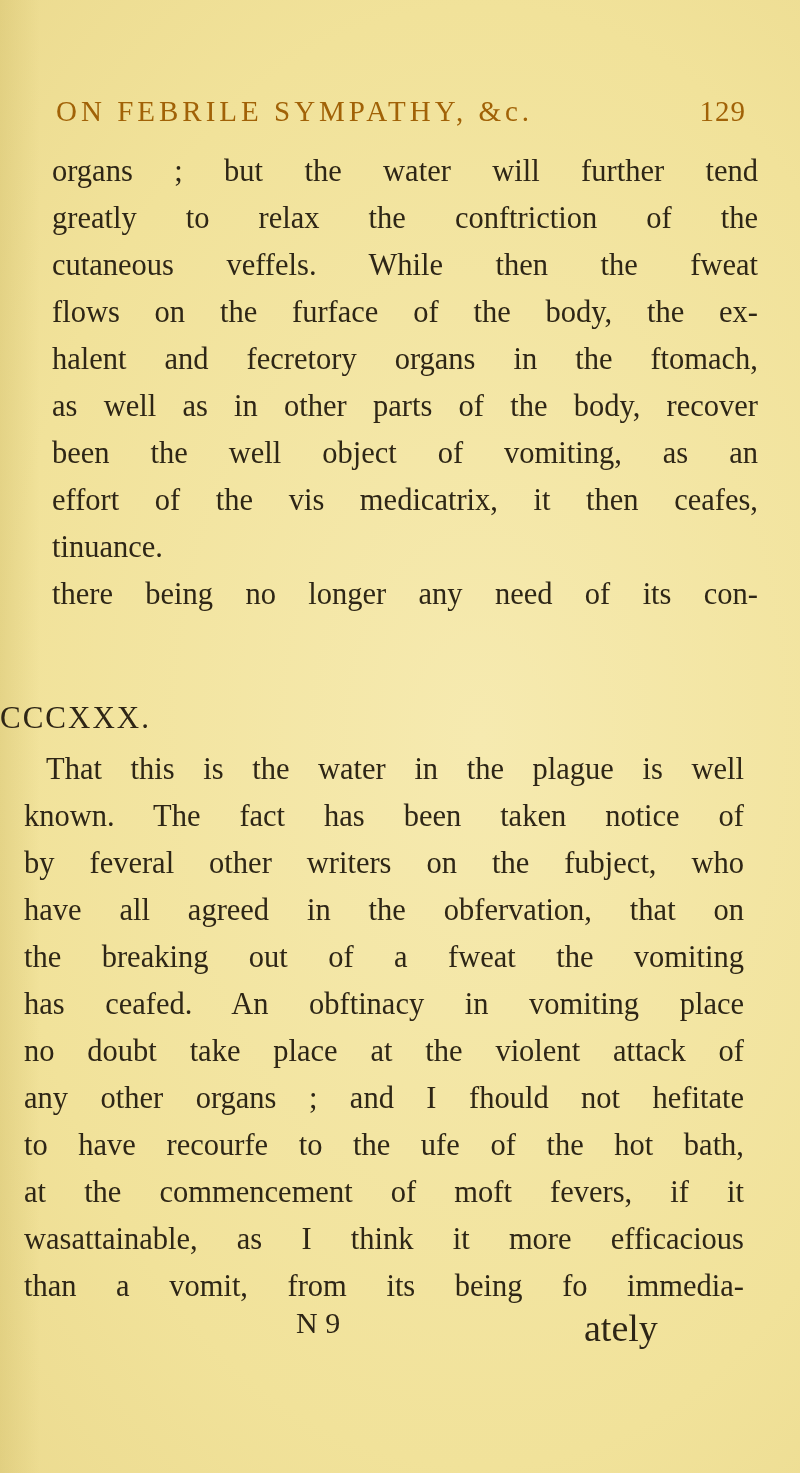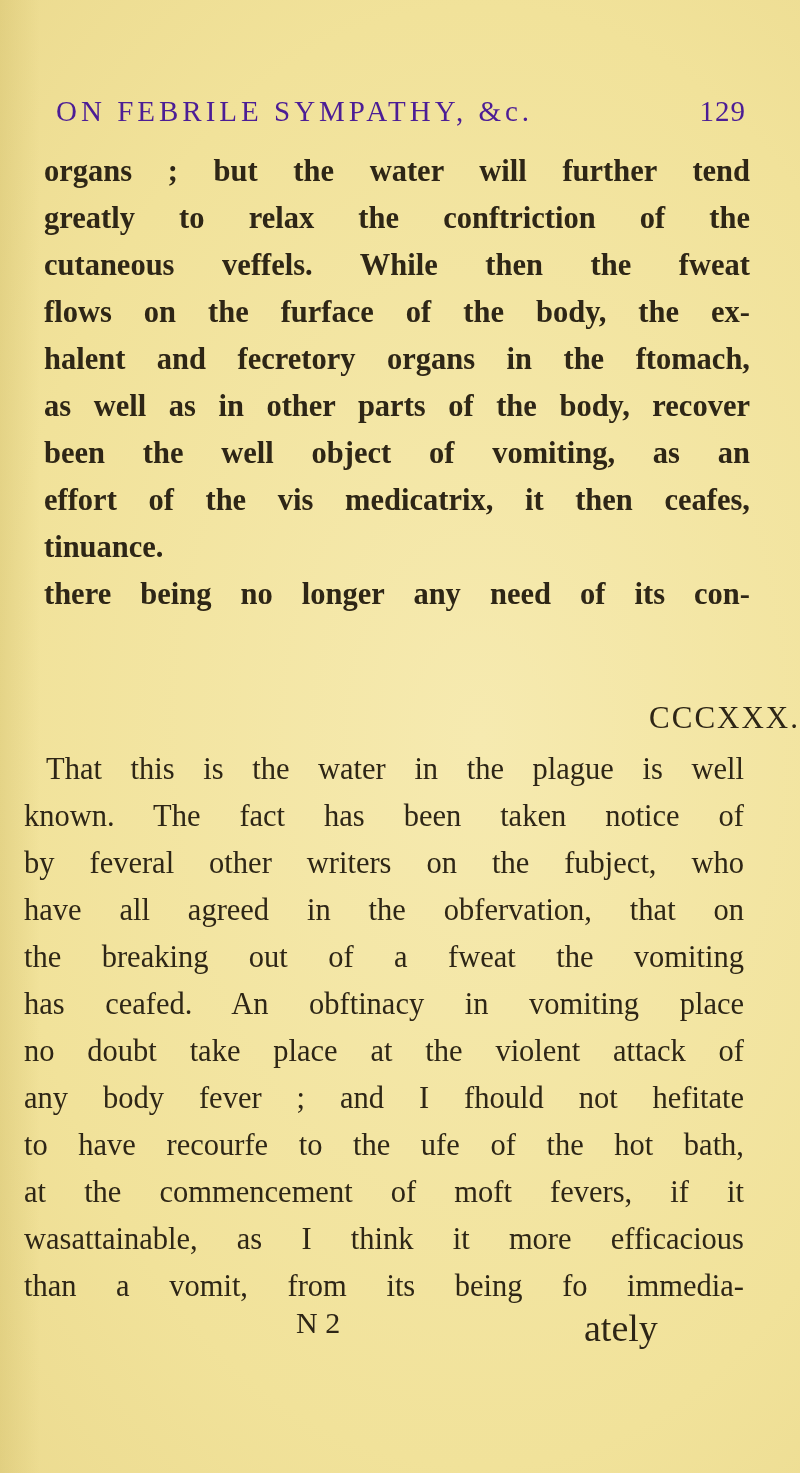--- a/index.html
+++ b/index.html
@@ -26,21 +26,21 @@
       height: 1473px;
     }
     .running-head {
       position: absolute;
       top: 95px;
       left: 56px;
       width: 690px;
       height: 40px;
       font-size: 29px;
       letter-spacing: 4px;
-      color: #4c1d95;
+      color: #a16207;
     }
     .running-head .title {
       position: absolute;
       left: 0;
       top: 0;
     }
     .running-head .folio {
       position: absolute;
       right: 0;
       top: 0;
@@ -61,21 +61,21 @@
       text-align: justify;
       text-align-last: justify;
     }
     .line.last {
       text-align-last: left;
     }
     .section-number {
       position: absolute;
       left: 0;
       width: 800px;
-      text-align: right;
+      text-align: left;
       font-size: 31px;
       letter-spacing: 2px;
       color: #2e2616;
     }
     .signature {
       position: absolute;
       top: 1306px;
       left: 296px;
       font-size: 30px;
       color: #2e2616;
@@ -91,21 +91,21 @@
 </head>
 <body>
 
 <div class="page">
 
   <div class="running-head">
     <span class="title">ON FEBRILE SYMPATHY, &amp;c.</span>
     <span class="folio">129</span>
   </div>
 
-  <div class="body-text" style="top:148px; left:44px; width:706px;font-weight:bold;">
+  <div class="body-text" style="top:148px; left:52px; width:706px;">
     <span class="line">organs ; but the water will further tend</span>
     <span class="line">greatly to relax the conftriction of the</span>
     <span class="line">cutaneous veffels. While then the fweat</span>
     <span class="line">flows on the furface of the body, the ex-</span>
     <span class="line">halent and fecretory organs in the ftomach,</span>
     <span class="line">as well as in other parts of the body, recover</span>
     <span class="line">been the well object of vomiting, as an</span>
     <span class="line">effort of the vis medicatrix, it then ceafes,</span>
     <span class="line last">tinuance.</span>
     <span class="line">there being no longer any need of its con-</span>
@@ -114,23 +114,23 @@
   <div class="section-number" style="top:700px;">CCCXXX.</div>
 
   <div class="body-text" style="top:746px; left:24px; width:720px;">
     <span class="line" style="padding-left:22px; width:698px;">That this is the water in the plague is well</span>
     <span class="line">known. The fact has been taken notice of</span>
     <span class="line">by feveral other writers on the fubject, who</span>
     <span class="line">have all agreed in the obfervation, that on</span>
     <span class="line">the breaking out of a fweat the vomiting</span>
     <span class="line">has ceafed. An obftinacy in vomiting place</span>
     <span class="line">no doubt take place at the violent attack of</span>
-    <span class="line">any body fever ; and I fhould not hefitate</span>
+    <span class="line">any other organs ; and I fhould not hefitate</span>
     <span class="line">to have recourfe to the ufe of the hot bath,</span>
     <span class="line">at the commencement of moft fevers, if it</span>
     <span class="line">wasattainable, as I think it more efficacious</span>
     <span class="line">than a vomit, from its being fo immedia-</span>
   </div>
 
-  <div class="signature">N 2</div>
+  <div class="signature">N 9</div>
   <div class="catchword">ately</div>
 
 </div>
 
 </body></html>

